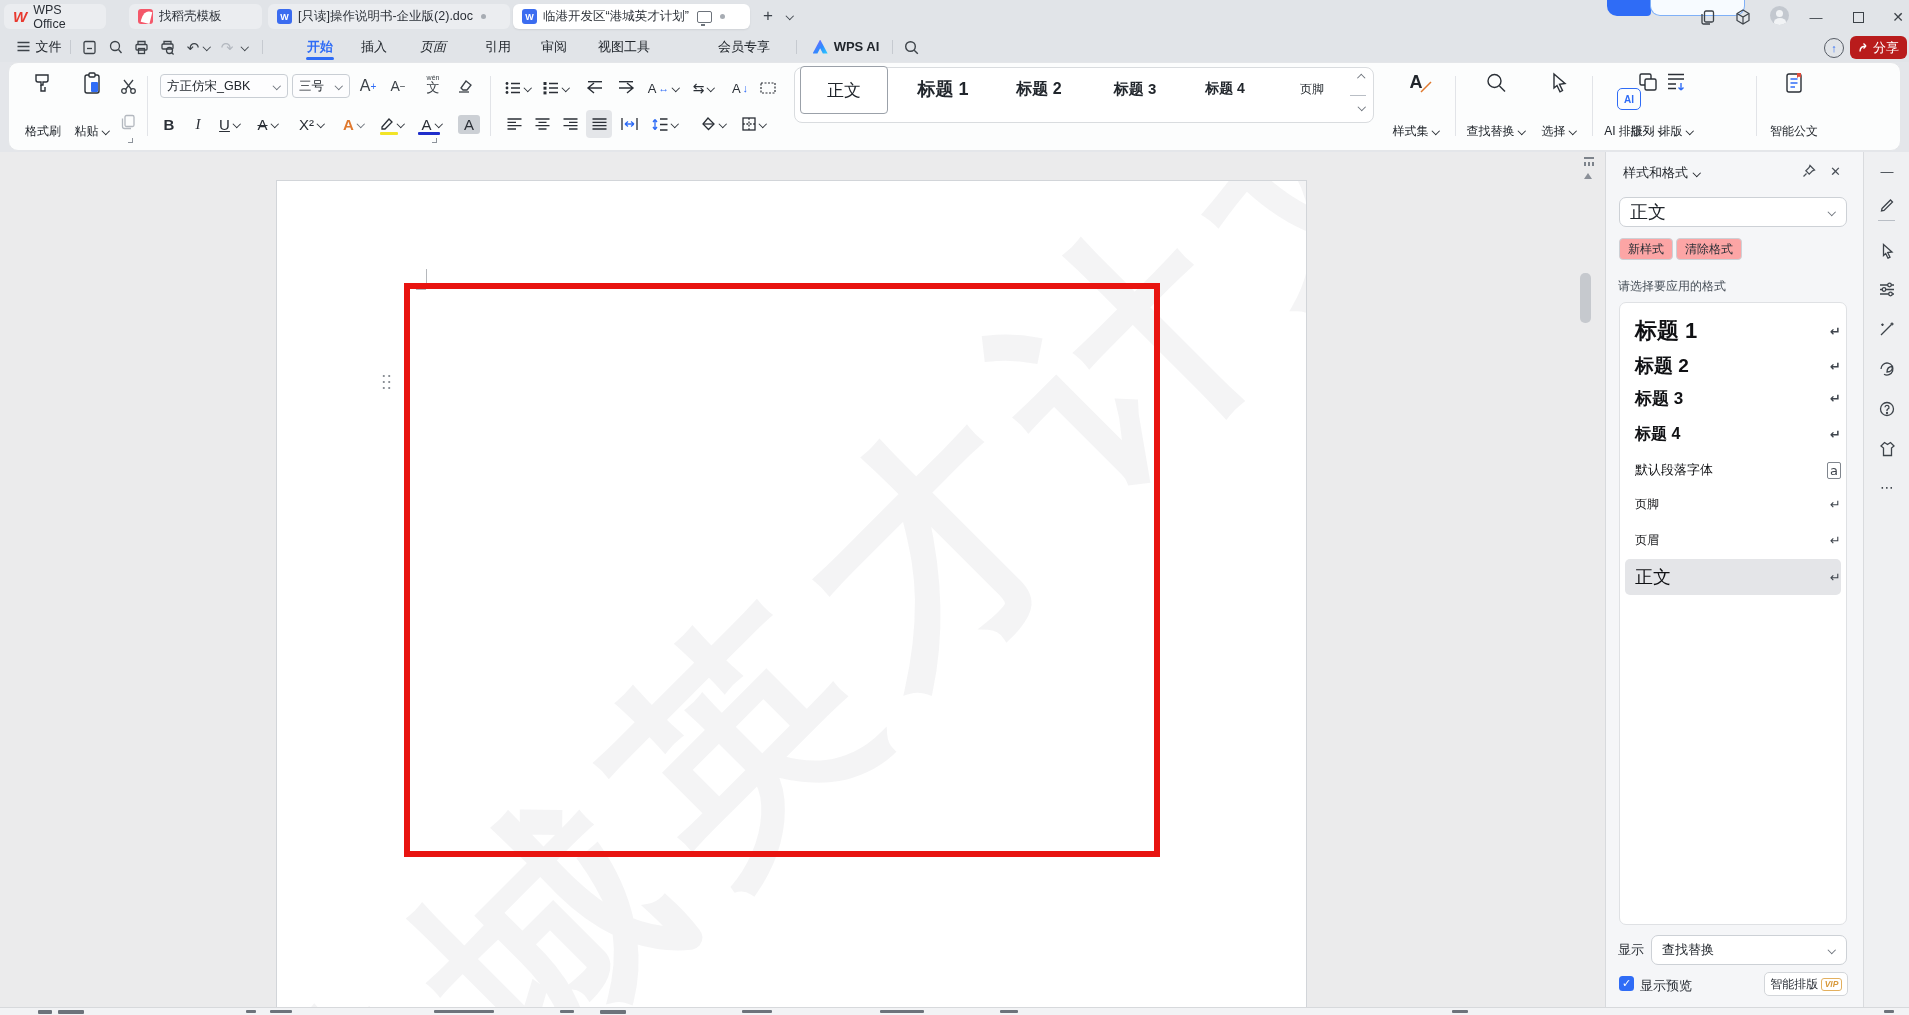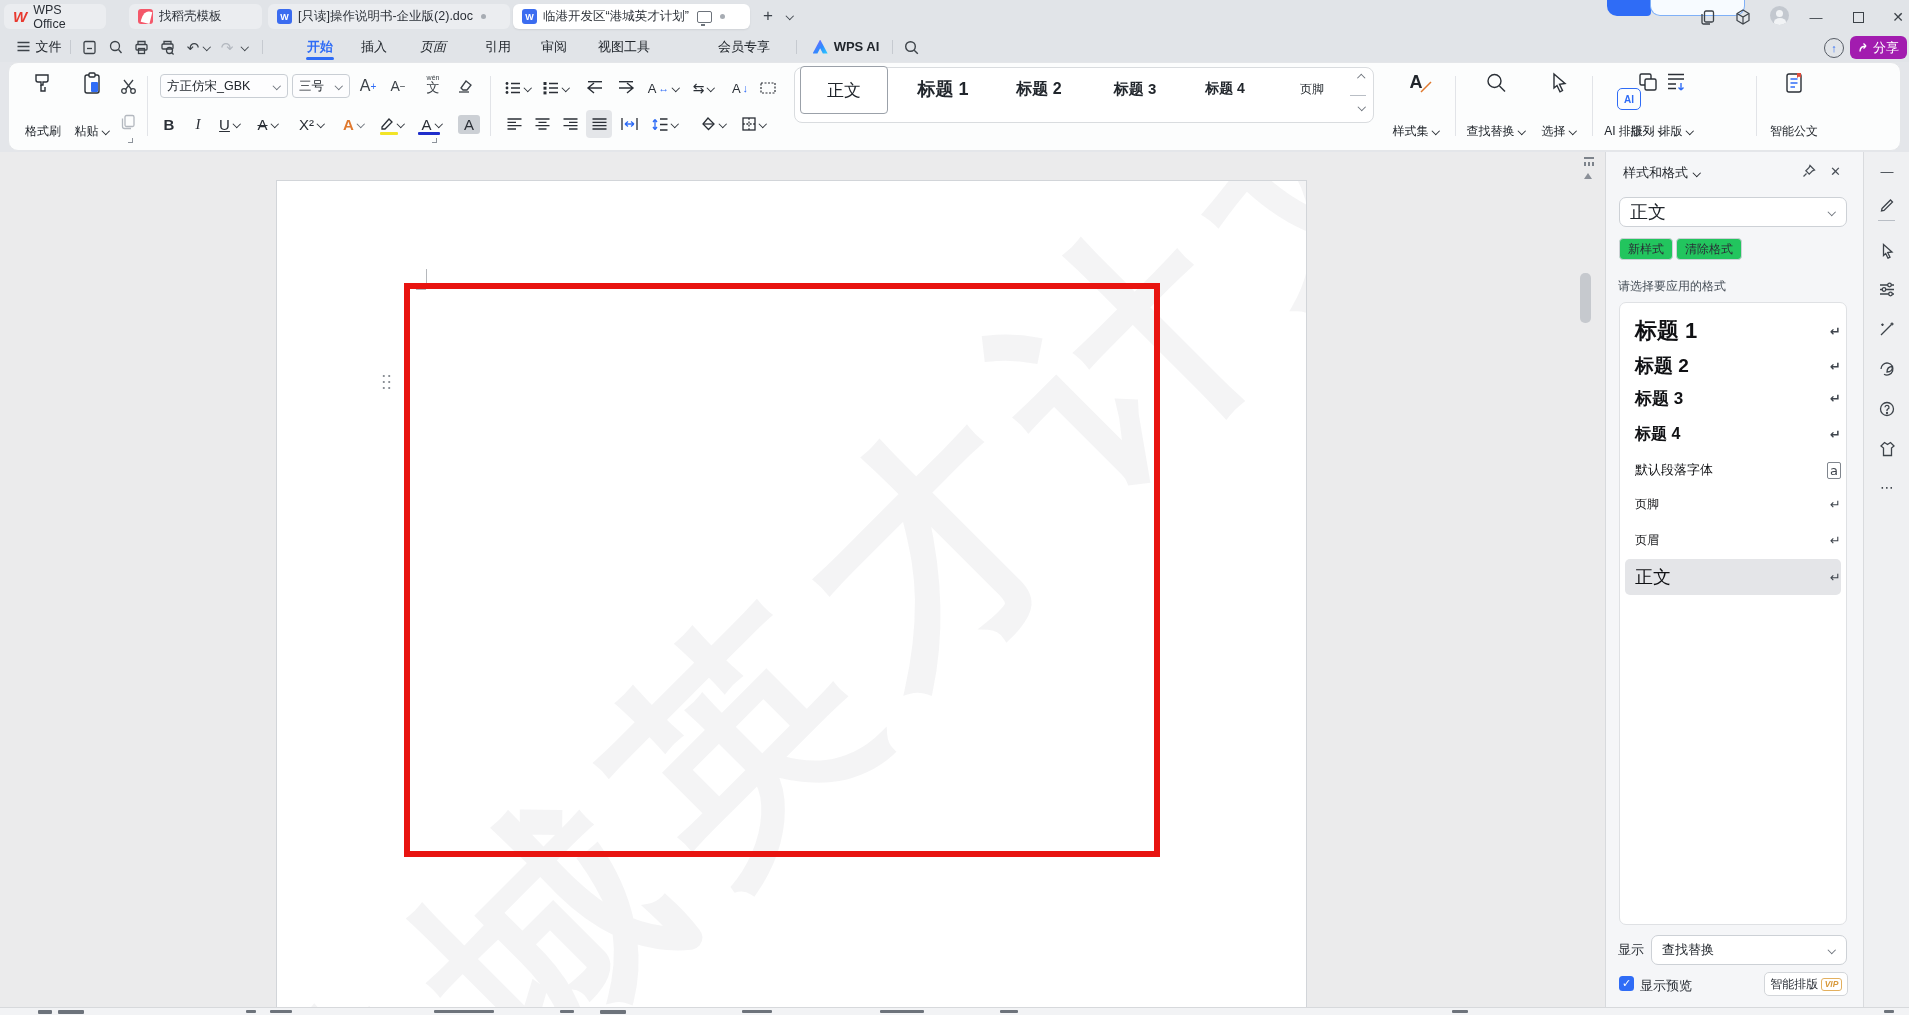--- a/index.html
+++ b/index.html
@@ -42,21 +42,21 @@
   
   .menubar{position:absolute;left:0;top:33px;width:1909px;height:29px;background:#e1e4e8;font-size:13px;}
   .mb{position:absolute;top:0;height:27px;display:flex;align-items:center;justify-content:center;color:#21262c;}
   .mtab{width:48px;}
   .mtab.active{color:#2f6cf6;font-weight:bold;}
   .mtab.active:after{content:"";position:absolute;left:10px;right:10px;bottom:0;height:3px;border-radius:2px;background:#2f6cf6;}
   .vsep{position:absolute;top:7px;width:1px;height:14px;background:#c6cad0;}
   .qico{position:absolute;top:4px;width:22px;height:20px;display:flex;align-items:center;justify-content:center;color:#3c4248;}
   .glyph15{font-size:15px;line-height:1;}
   .disabled{color:#b3b8bf;}
-  .sharebtn{position:absolute;left:1850px;top:3px;width:57px;height:23px;background:#a21caf;color:#fff;border-radius:6px;
+  .sharebtn{position:absolute;left:1850px;top:3px;width:57px;height:23px;background:#b91c1c;color:#fff;border-radius:6px;
        display:flex;align-items:center;justify-content:center;font-size:13px;gap:3px;}
   .upicon{position:absolute;left:1824px;top:5px;width:18px;height:18px;border:1.3px solid #565c65;border-radius:50%;
        color:#2f6cf6;font-size:11px;display:flex;align-items:center;justify-content:center;font-weight:bold;}
   .ailogo{width:15px;height:14px;background:linear-gradient(135deg,#8a5bff 0%,#2e8bff 55%,#29d3ff 100%);
        clip-path:polygon(50% 0,100% 100%,68% 100%,50% 62%,32% 100%,0 100%);margin-right:6px;}
   
   .ribbonwrap{position:absolute;left:0;top:62px;width:1909px;height:90px;}
   .ribboncard{position:absolute;left:8px;top:0;width:1893px;height:89px;background:#fcfdfd;
        border:1px solid #e4e6e9;border-radius:10px;box-sizing:border-box;}
   .rsep{position:absolute;top:14px;width:1px;height:60px;background:#e2e4e8;}
@@ -103,21 +103,21 @@
        border-left:4.5px solid transparent;border-right:4.5px solid transparent;border-bottom:6px solid #8b9098;}
   .scrollthumb{position:absolute;left:1580px;top:121px;width:11px;height:50px;border-radius:5px;background:#c6c9ce;}
   
   .panel{position:absolute;left:1605px;top:152px;width:258px;height:856px;background:#f5f6f8;
        border-left:1px solid #d8dadd;box-sizing:border-box;}
   .ptitle{position:absolute;left:17px;top:12px;font-size:13px;color:#1f2329;display:flex;align-items:center;gap:4px;}
   .pico{position:absolute;top:12px;color:#4a5058;}
   .pcombo{position:absolute;left:13px;top:45px;width:228px;height:30px;background:#fff;border:1px solid #cdd1d6;
        border-radius:7px;display:flex;align-items:center;padding:0 10px;box-sizing:border-box;
        font-family:"Liberation Serif","DejaVu Serif",serif;font-size:18px;}
-  .pbtn{position:absolute;top:86px;height:22px;background:#22c55e;border:1px solid #cdd1d6;border-radius:4px;
+  .pbtn{position:absolute;top:86px;height:22px;background:#fca5a5;border:1px solid #cdd1d6;border-radius:4px;
        font-size:12px;display:flex;align-items:center;justify-content:center;padding:0 8px;box-sizing:border-box;color:#2a2f36;}
   .pprompt{position:absolute;left:12px;top:126px;font-size:12px;color:#474f58;}
   .plist{position:absolute;left:13px;top:150px;width:228px;height:623px;background:#fff;border:1px solid #dfe1e4;
        border-radius:7px;box-sizing:border-box;}
   .pitem{position:absolute;left:5px;right:5px;display:flex;align-items:center;color:#101114;}
   .pitem .mark{margin-left:auto;font-size:13px;color:#3f454d;font-family:"DejaVu Sans",sans-serif;}
   .pitem .lab{padding-left:10px;white-space:nowrap;}
   .pitem.sel{background:#e4e5e8;border-radius:5px;}
   .s-h1{font-size:22px;font-weight:bold;}
   .s-h2{font-size:19px;font-weight:bold;}

